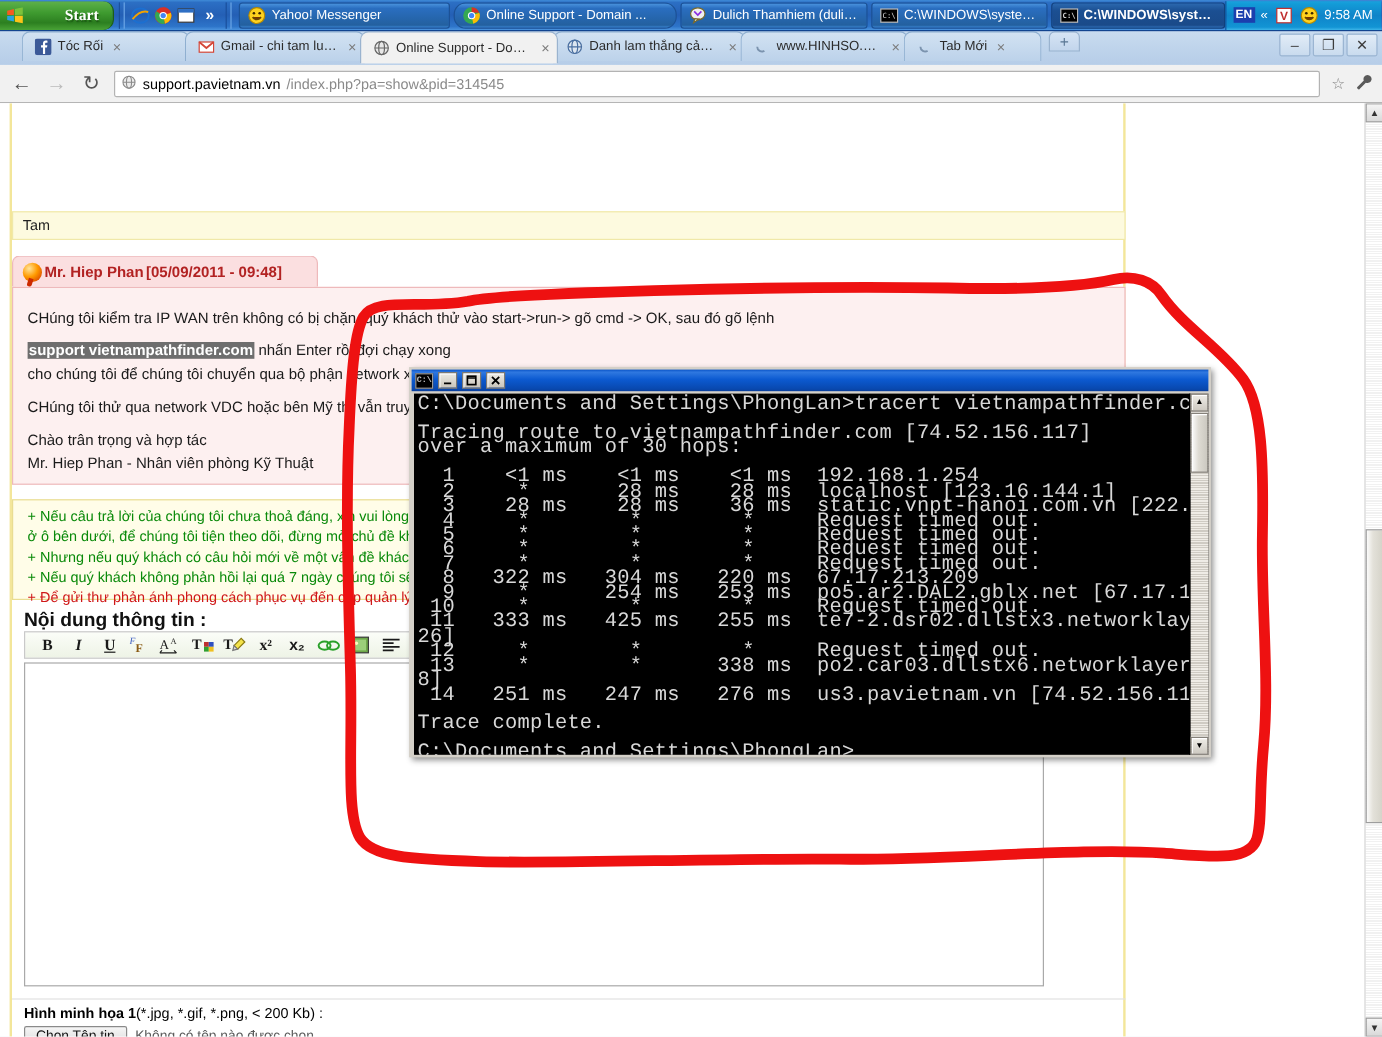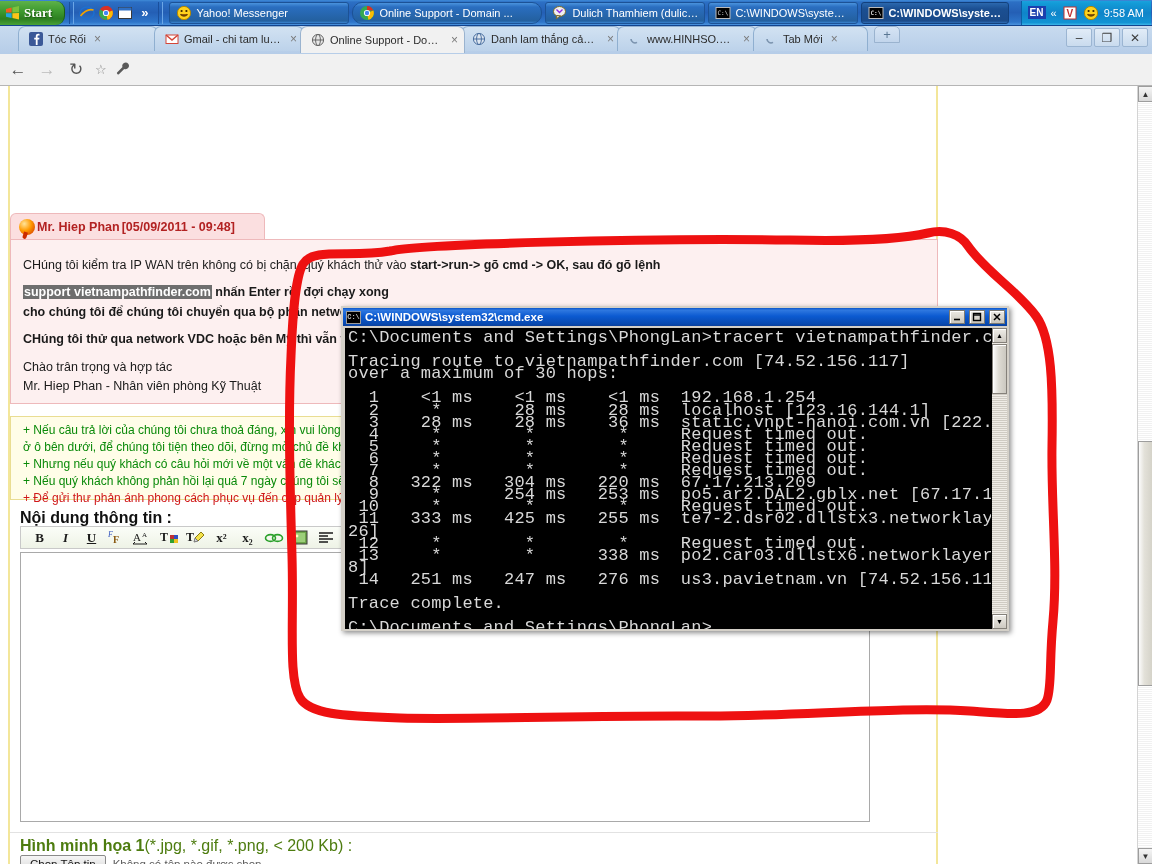--- a/index.html
+++ b/index.html
@@ -20,20 +20,21 @@
   }
   #start-button {
     height:24px; margin:1px 2px 1px 0;
     background: linear-gradient(to bottom,#5eb14a 0%,#3f9b30 40%,#2c7f20 75%,#49a236 100%);
     border-radius:0 9px 9px 0;
     display:flex; align-items:center; padding:0 12px 0 5px;
     color:#fff; font-weight:bold; font-size:13px;
     font-family:"Liberation Serif", serif;
     text-shadow:1px 1px 1px #1b5a12;
     border-right:1px solid #1d5f14;
+    gap:30px;
   }
   .flag-icon { width:15px; height:14px; margin-right:4px; display:inline-block; position:relative;}
 
   .tb-sep { width:5px; height:22px; border-left:1px solid #1a4f9c; border-right:1px solid #6ba6e6; margin:0 2px;}
 
   #quicklaunch { display:flex; align-items:center; gap:3px; padding:0 3px; }
   .ql-icon { width:16px; height:16px; position:relative; display:block; }
   #chev { color:#fff; font-size:13px; font-weight:bold; padding:0 5px; }
 
   #task-buttons { display:flex; align-items:flex-start; gap:3px; flex:1; padding-left:4px; min-width:0;}
@@ -151,21 +152,21 @@
     position:relative;
   }
   #msg-header .ball:after{content:"";position:absolute;left:4px;top:13px;width:4px;height:7px;
     background:#cc2a00;border-radius:0 0 3px 3px;transform:rotate(18deg);}
   #msg-header .hname { font-weight:bold; color:#b22222; font-size:12.5px; }
   #msg-body {
     position:absolute; left:10px; top:153px; width:928px; height:165px;
     background:#fdf0f0; border:1px solid #eeb9bb;
     padding:8px 12px; font-size:12.5px; color:#1a1a1a; line-height:1.55;
   }
-  #msg-body .b { font-weight:bold; }
+  #msg-body .b { font-weight:normal; }
   .hl { background:#6e6e6e; color:#ffffff; font-weight:bold; padding:0 1px;}
   .rowgap { height:8px; }
 
   
   #notice {
     position:absolute; left:10px; top:330px; width:928px; height:84px;
     background:#fffde8; border:1px solid #e9dd92;
     padding:5px 12px; font-size:12px; line-height:1.42;
   }
   #notice .g { color:#0a8a0a; }
@@ -180,21 +181,21 @@
     border:1px solid #c9c9c9;
     display:flex; align-items:center; gap:1px; padding-left:6px;
   }
   .etb { width:25px; height:20px; display:flex; align-items:center; justify-content:center;
          font-size:13px; color:#1a1a1a; }
   #editor-area {
     position:absolute; left:20px; top:466px; width:850px; height:270px;
     background:#fff; border:1px solid #a9a9a9;
   }
 
-  .file-row-label { position:absolute; font-weight:bold; font-size:16px; color:#4d7c0f; }
+  .file-row-label { position:absolute; font-weight:bold; font-size:12px; color:#000000; }
   .file-row-label span.norm { font-weight:normal; }
   .file-input-row { position:absolute; display:flex; align-items:center; gap:7px; }
   .file-btn {
     background: linear-gradient(to bottom,#f6f6f6,#d8d8d8);
     border:1px solid #8a8a8a; border-radius:2px;
     padding:2px 9px; font-size:11.5px; color:#111;
   }
   .file-none { font-size:11.5px; color:#5a5a5a; }
   .hr-line { position:absolute; left:10px; width:928px; height:1px; background:#e2e2e2; }
 
@@ -451,33 +452,45 @@
       <span class="wc">–</span>
       <span class="wc">❐</span>
       <span class="wc">✕</span>
     </div>
   </div>
 
   <div id="toolbar">
     <span class="navbtn">←</span>
     <span class="navbtn dis">→</span>
     <span class="navbtn">↻</span>
+    <div id="omnibox">
+      <span>
+        <svg width="13" height="13" viewBox="0 0 14 14">
+            <circle cx="7" cy="7" r="5.4" fill="#ececec" stroke="#8a8a8a"></circle>
+            <ellipse cx="7" cy="7" rx="2.3" ry="5.4" fill="none" stroke="#8a8a8a"></ellipse>
+            <path d="M1.6 7h10.8" stroke="#8a8a8a"></path>
+          </svg>
+      </span>
+      <span class="dom">support.pavietnam.vn</span>
+        <span>/index.php?pa=show&amp;pid=314545</span>
+    </div>
     <span id="star">☆</span>
     <span id="wrench">
       <svg width="14" height="14" viewBox="0 0 14 14">
           <path d="M9.6 1.4a3.4 3.4 0 0 0-3.1 4.7L1.6 11a1.3 1.3 0 1 0 1.8 1.8l4.8-4.9a3.4 3.4 0 1 0 1.4-6.5z" fill="#5a5a5a"></path>
         </svg>
     </span>
   </div>
 
   <div id="viewport">
     <div id="page">
 
       <div id="content-card"></div>
 
+      <div id="tam-bar">Tam</div>
 
       <div id="msg-header">
         <span class="ball"></span>
         <span class="hname">Mr. Hiep Phan</span>
         <span class="hname">[05/09/2011 - 09:48]</span>
       </div>
 
       <div id="msg-body">
         <div class="rowgap"></div>
         <div>
@@ -533,21 +546,21 @@
             </svg>
         </span>
         <span class="etb">
           <svg width="20" height="17" viewBox="0 0 20 17">
               <text x="0" y="12" font-size="12" font-weight="bold" fill="#1a1a1a" font-family="serif">T</text>
               <path d="M9 9 L15 3 L18 6 L12 12 Z" fill="#f3e24a" stroke="#8a7a12"></path>
               <path d="M9 9 L12 12 L8 13 Z" fill="#d8d8d8" stroke="#777"></path>
             </svg>
         </span>
         <span class="etb" style="font-weight:bold;font-family:'Liberation Serif',serif">x²</span>
-        <span class="etb" style="font-weight:bold;font-family:Liberation Serif, serif">x₂</span>
+        <span class="etb" style="font-weight:bold;font-family:Liberation Sans, sans-serif">x₂</span>
         <span class="etb">
           <svg width="20" height="14" viewBox="0 0 20 14">
               <ellipse cx="6.5" cy="7" rx="5" ry="3.4" fill="none" stroke="#2aa02a" stroke-width="1.6"></ellipse>
               <ellipse cx="13.5" cy="7" rx="5" ry="3.4" fill="none" stroke="#2aa02a" stroke-width="1.6"></ellipse>
             </svg>
         </span>
         <span class="etb">
           <svg width="17" height="15" viewBox="0 0 17 15">
               <rect x="1" y="1" width="15" height="13" fill="#6ea84a" stroke="#3a3a3a"></rect>
               <rect x="3" y="3" width="11" height="9" fill="#9ccf7a"></rect>
@@ -581,21 +594,20 @@
 
     <div id="page-scroll">
       <div class="sb-arrow">▲</div>
       <div id="sb-thumb"></div>
       <div class="sb-arrow" style="position:absolute;bottom:0;left:0">▼</div>
     </div>
 
     <div id="cmd">
       <div id="cmd-title">
         <span id="cmd-ico">C:\</span>
-        <span class="ttxt">C:\WINDOWS\system32\cmd.exe</span>
         <span class="cmdbtn">
           <svg width="10" height="10" viewBox="0 0 10 10">
               <path d="M2 7.5h6" stroke="#000" stroke-width="1.6"></path>
             </svg>
         </span>
         <span class="cmdbtn">
           <svg width="10" height="10" viewBox="0 0 10 10">
               <rect x="1.5" y="1.5" width="7" height="7" fill="none" stroke="#000" stroke-width="1.4"></rect>
               <path d="M1.5 3h7" stroke="#000" stroke-width="1.4"></path>
             </svg>

